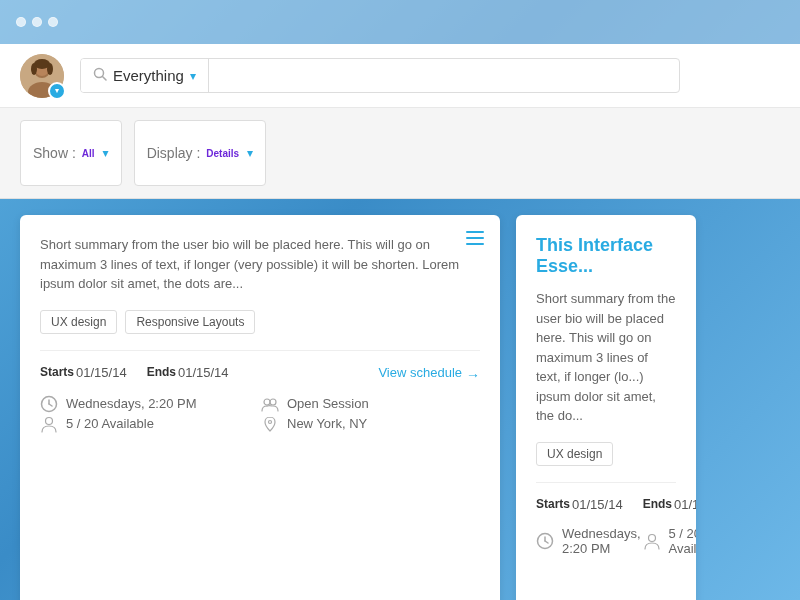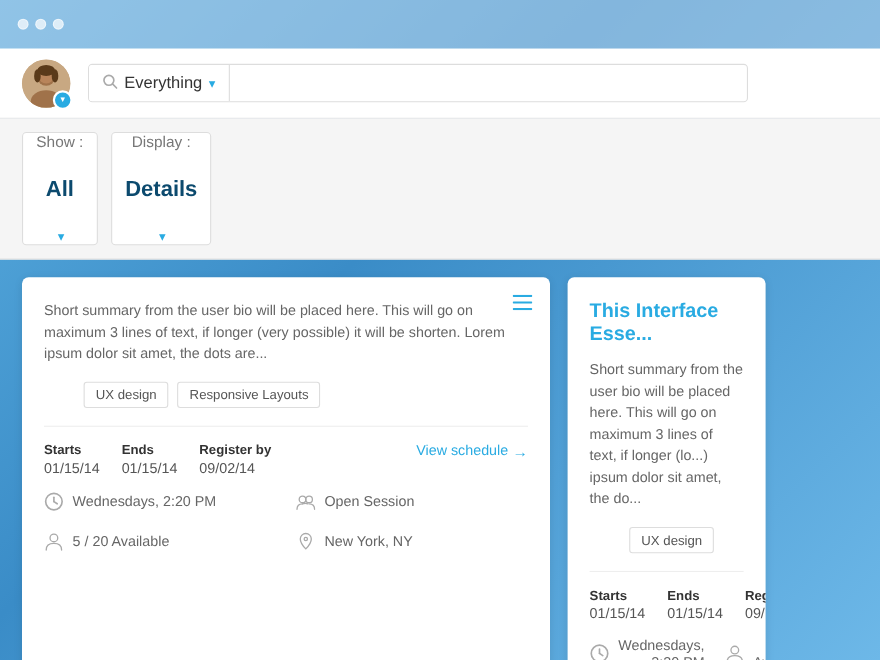--- a/index.html
+++ b/index.html
@@ -123,36 +123,35 @@
       background: #f5f5f5;
       padding: 12px 20px;
       display: flex;
       align-items: center;
       gap: 12px;
       border-bottom: 1px solid #e0e0e0;
     }
     .filter-control {
       display: flex;
       align-items: center;
-      gap: 24px;
+      gap: 6px;
       background: white;
       border: 1px solid #ddd;
       border-radius: 4px;
-      padding: 0 12px;
+      padding: 24px 12px;
       cursor: pointer;
-      flex-direction: column;
     }
     .filter-label {
       font-size: 14px;
       color: #777;
     }
     .filter-value {
-      font-size: 20px;
+      font-size: 10px;
       font-weight: 600;
-      color: #0c4a6e;
+      color: #6d28d9;
     }
     .filter-chevron {
       color: #29abe2;
       font-size: 12px;
       margin-left: 2px;
     }
 
     
     .main-content {
       padding: 16px 20px;
@@ -202,21 +201,20 @@
       color: #666;
       line-height: 1.5;
       margin-bottom: 16px;
     }
 
     .skill-tags {
       display: flex;
       flex-wrap: wrap;
       gap: 8px;
       margin-bottom: 16px;
-      margin-left: 36px;
     }
     .skill-tag {
       border: 1px solid #ddd;
       border-radius: 3px;
       padding: 4px 10px;
       font-size: 12px;
       color: #555;
       background: white;
       cursor: pointer;
     }
@@ -232,21 +230,21 @@
       align-items: flex-start;
       justify-content: space-between;
       margin-bottom: 14px;
     }
     .schedule-dates {
       display: flex;
       gap: 20px;
     }
     .schedule-item {
       display: flex;
-      flex-direction: column;
+      flex-direction: row;
       gap: 2px;
     }
     .schedule-label {
       font-size: 12px;
       font-weight: 700;
       color: #333;
     }
     .schedule-value {
       font-size: 13px;
       color: #555;
@@ -261,22 +259,21 @@
       text-decoration: none;
       white-space: nowrap;
     }
     .arrow-icon {
       font-size: 14px;
     }
 
     .session-details {
       display: grid;
       grid-template-columns: 1fr 1fr;
-      gap: 18px;
-      text-align: right;
+      gap: 2px;
     }
     .session-detail-item {
       display: flex;
       align-items: center;
       gap: 8px;
       font-size: 13px;
       color: #666;
     }
     .session-icon {
       width: 18px;
@@ -366,24 +363,20 @@
 
     <div class="schedule-info">
       <div class="schedule-dates">
         <div class="schedule-item">
           <span class="schedule-label">Starts</span>
           <span class="schedule-value">01/15/14</span>
         </div>
         <div class="schedule-item">
           <span class="schedule-label">Ends</span>
           <span class="schedule-value">01/15/14</span>
-        </div>
-        <div class="schedule-item">
-          <span class="schedule-label">Register by</span>
-          <span class="schedule-value">09/02/14</span>
         </div>
       </div>
       <a class="view-schedule-link">
         <span>View schedule</span>
         <span class="arrow-icon">→</span>
       </a>
     </div>
 
     <div class="session-details">
       <div class="session-detail-item">

